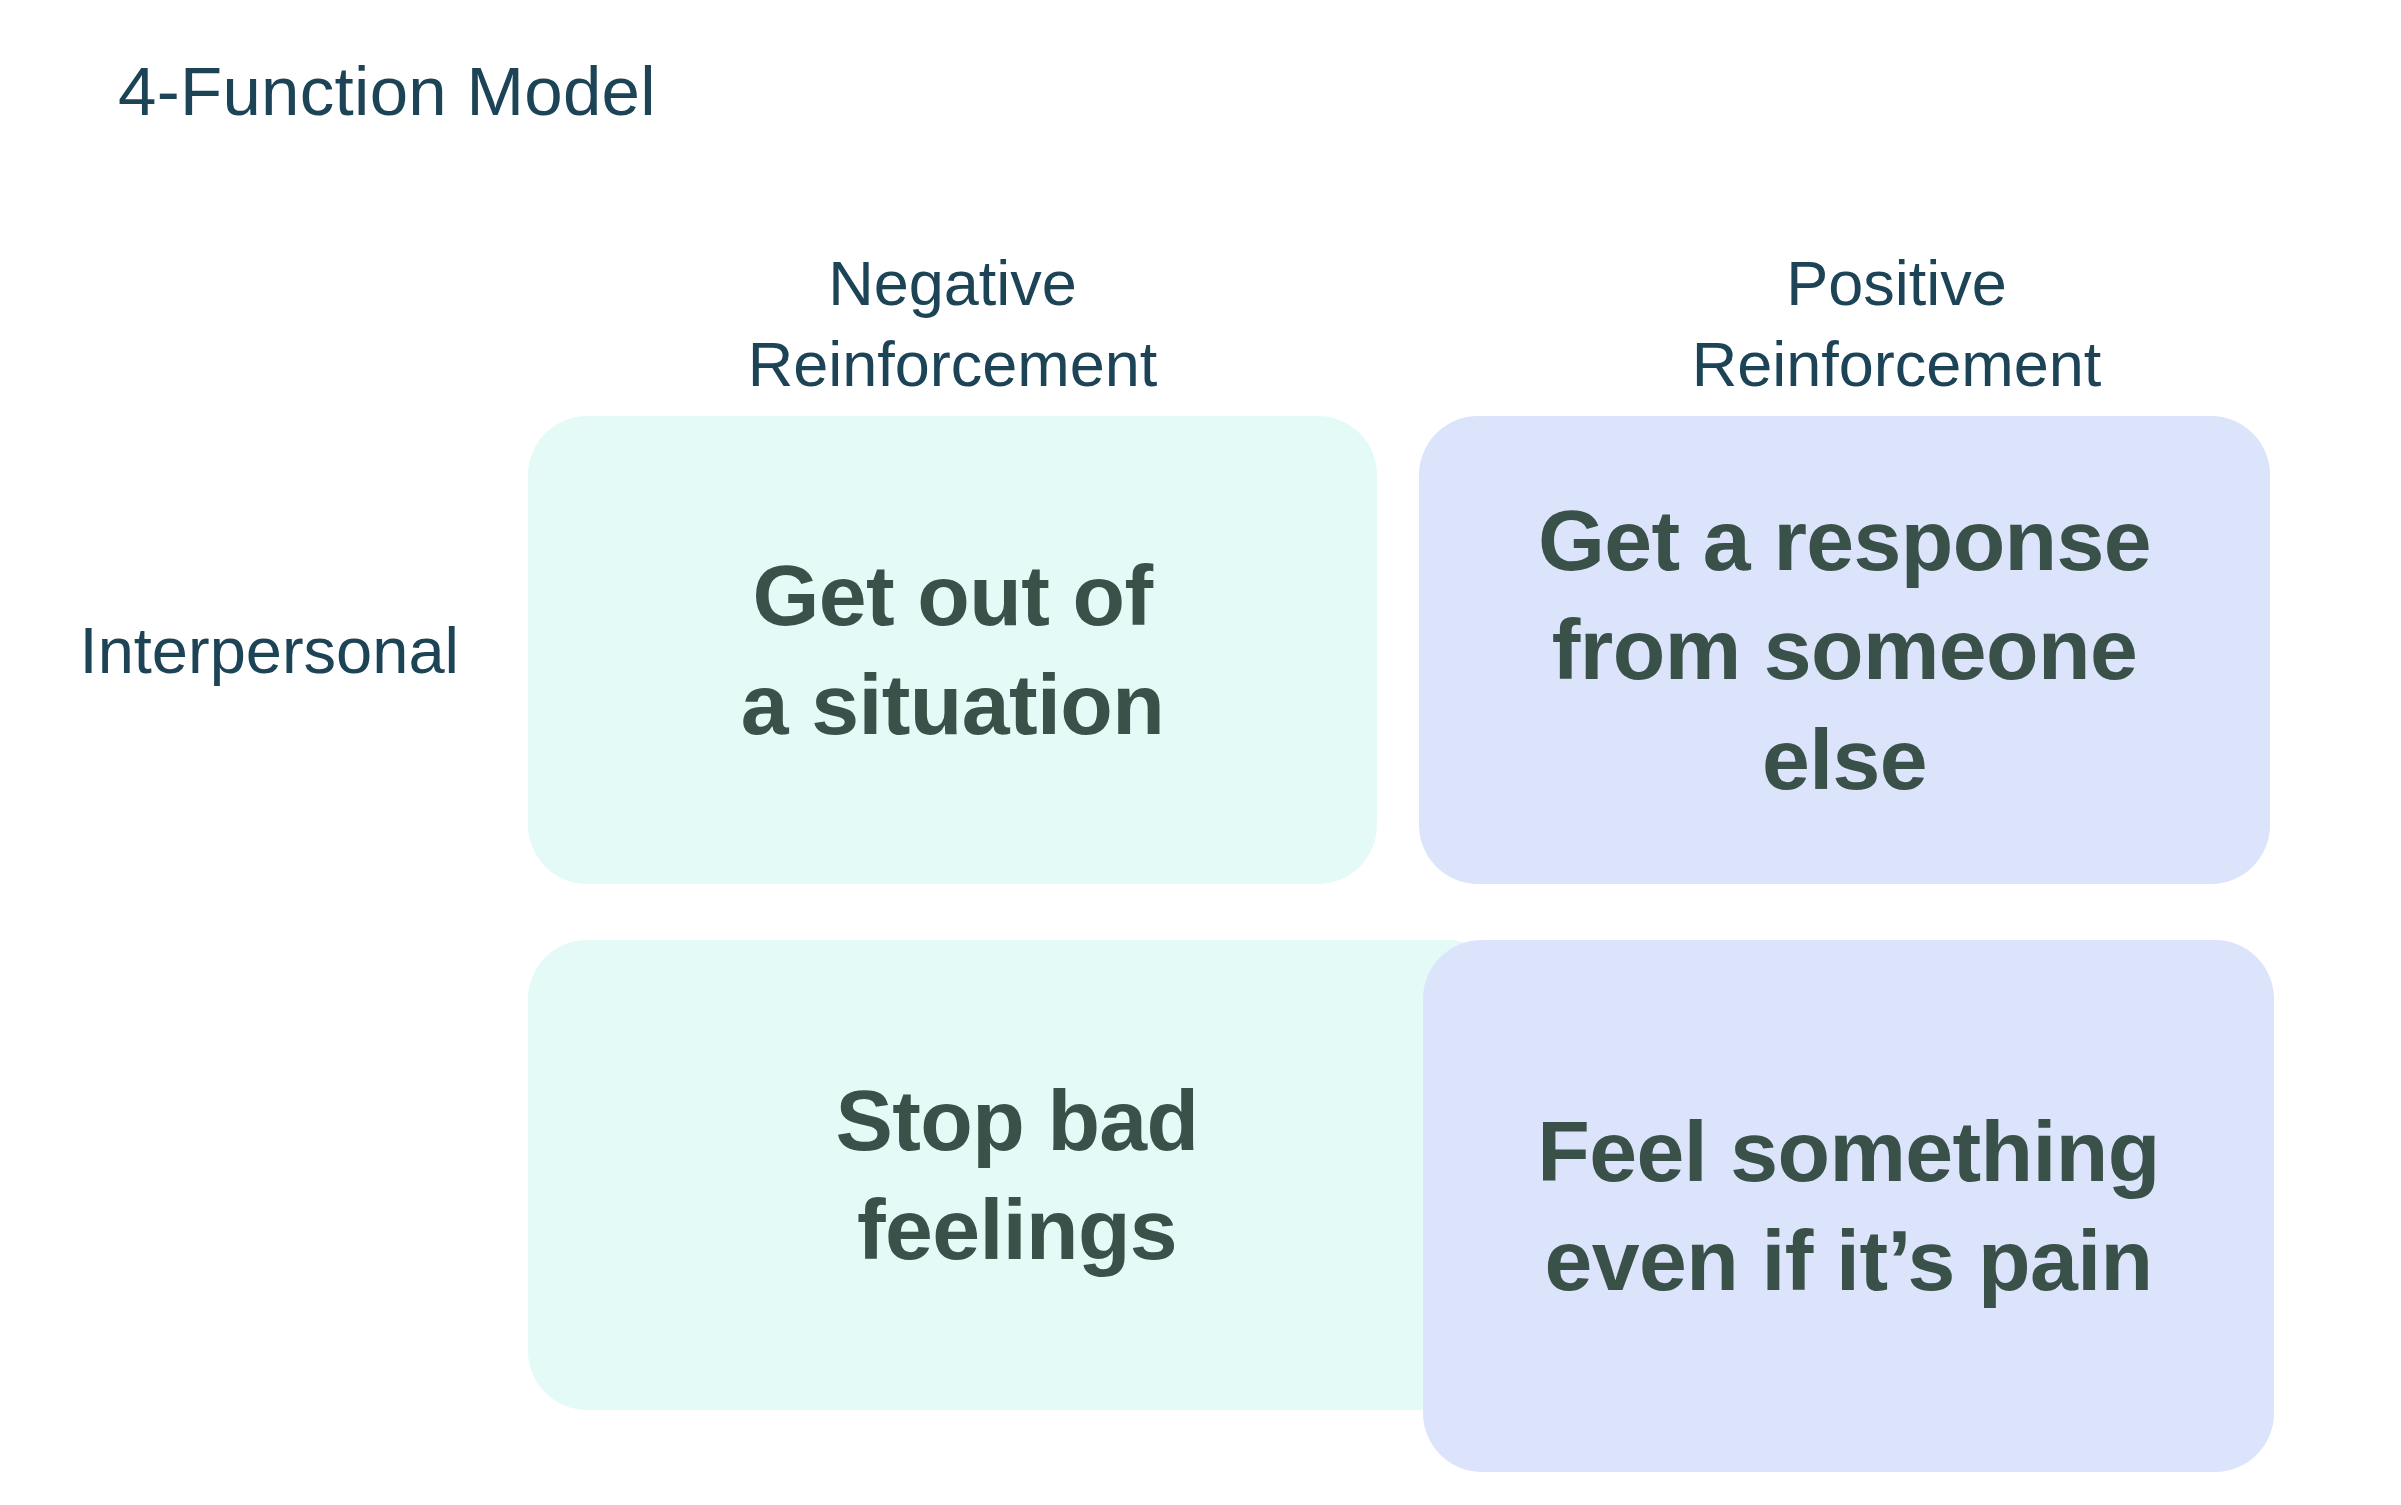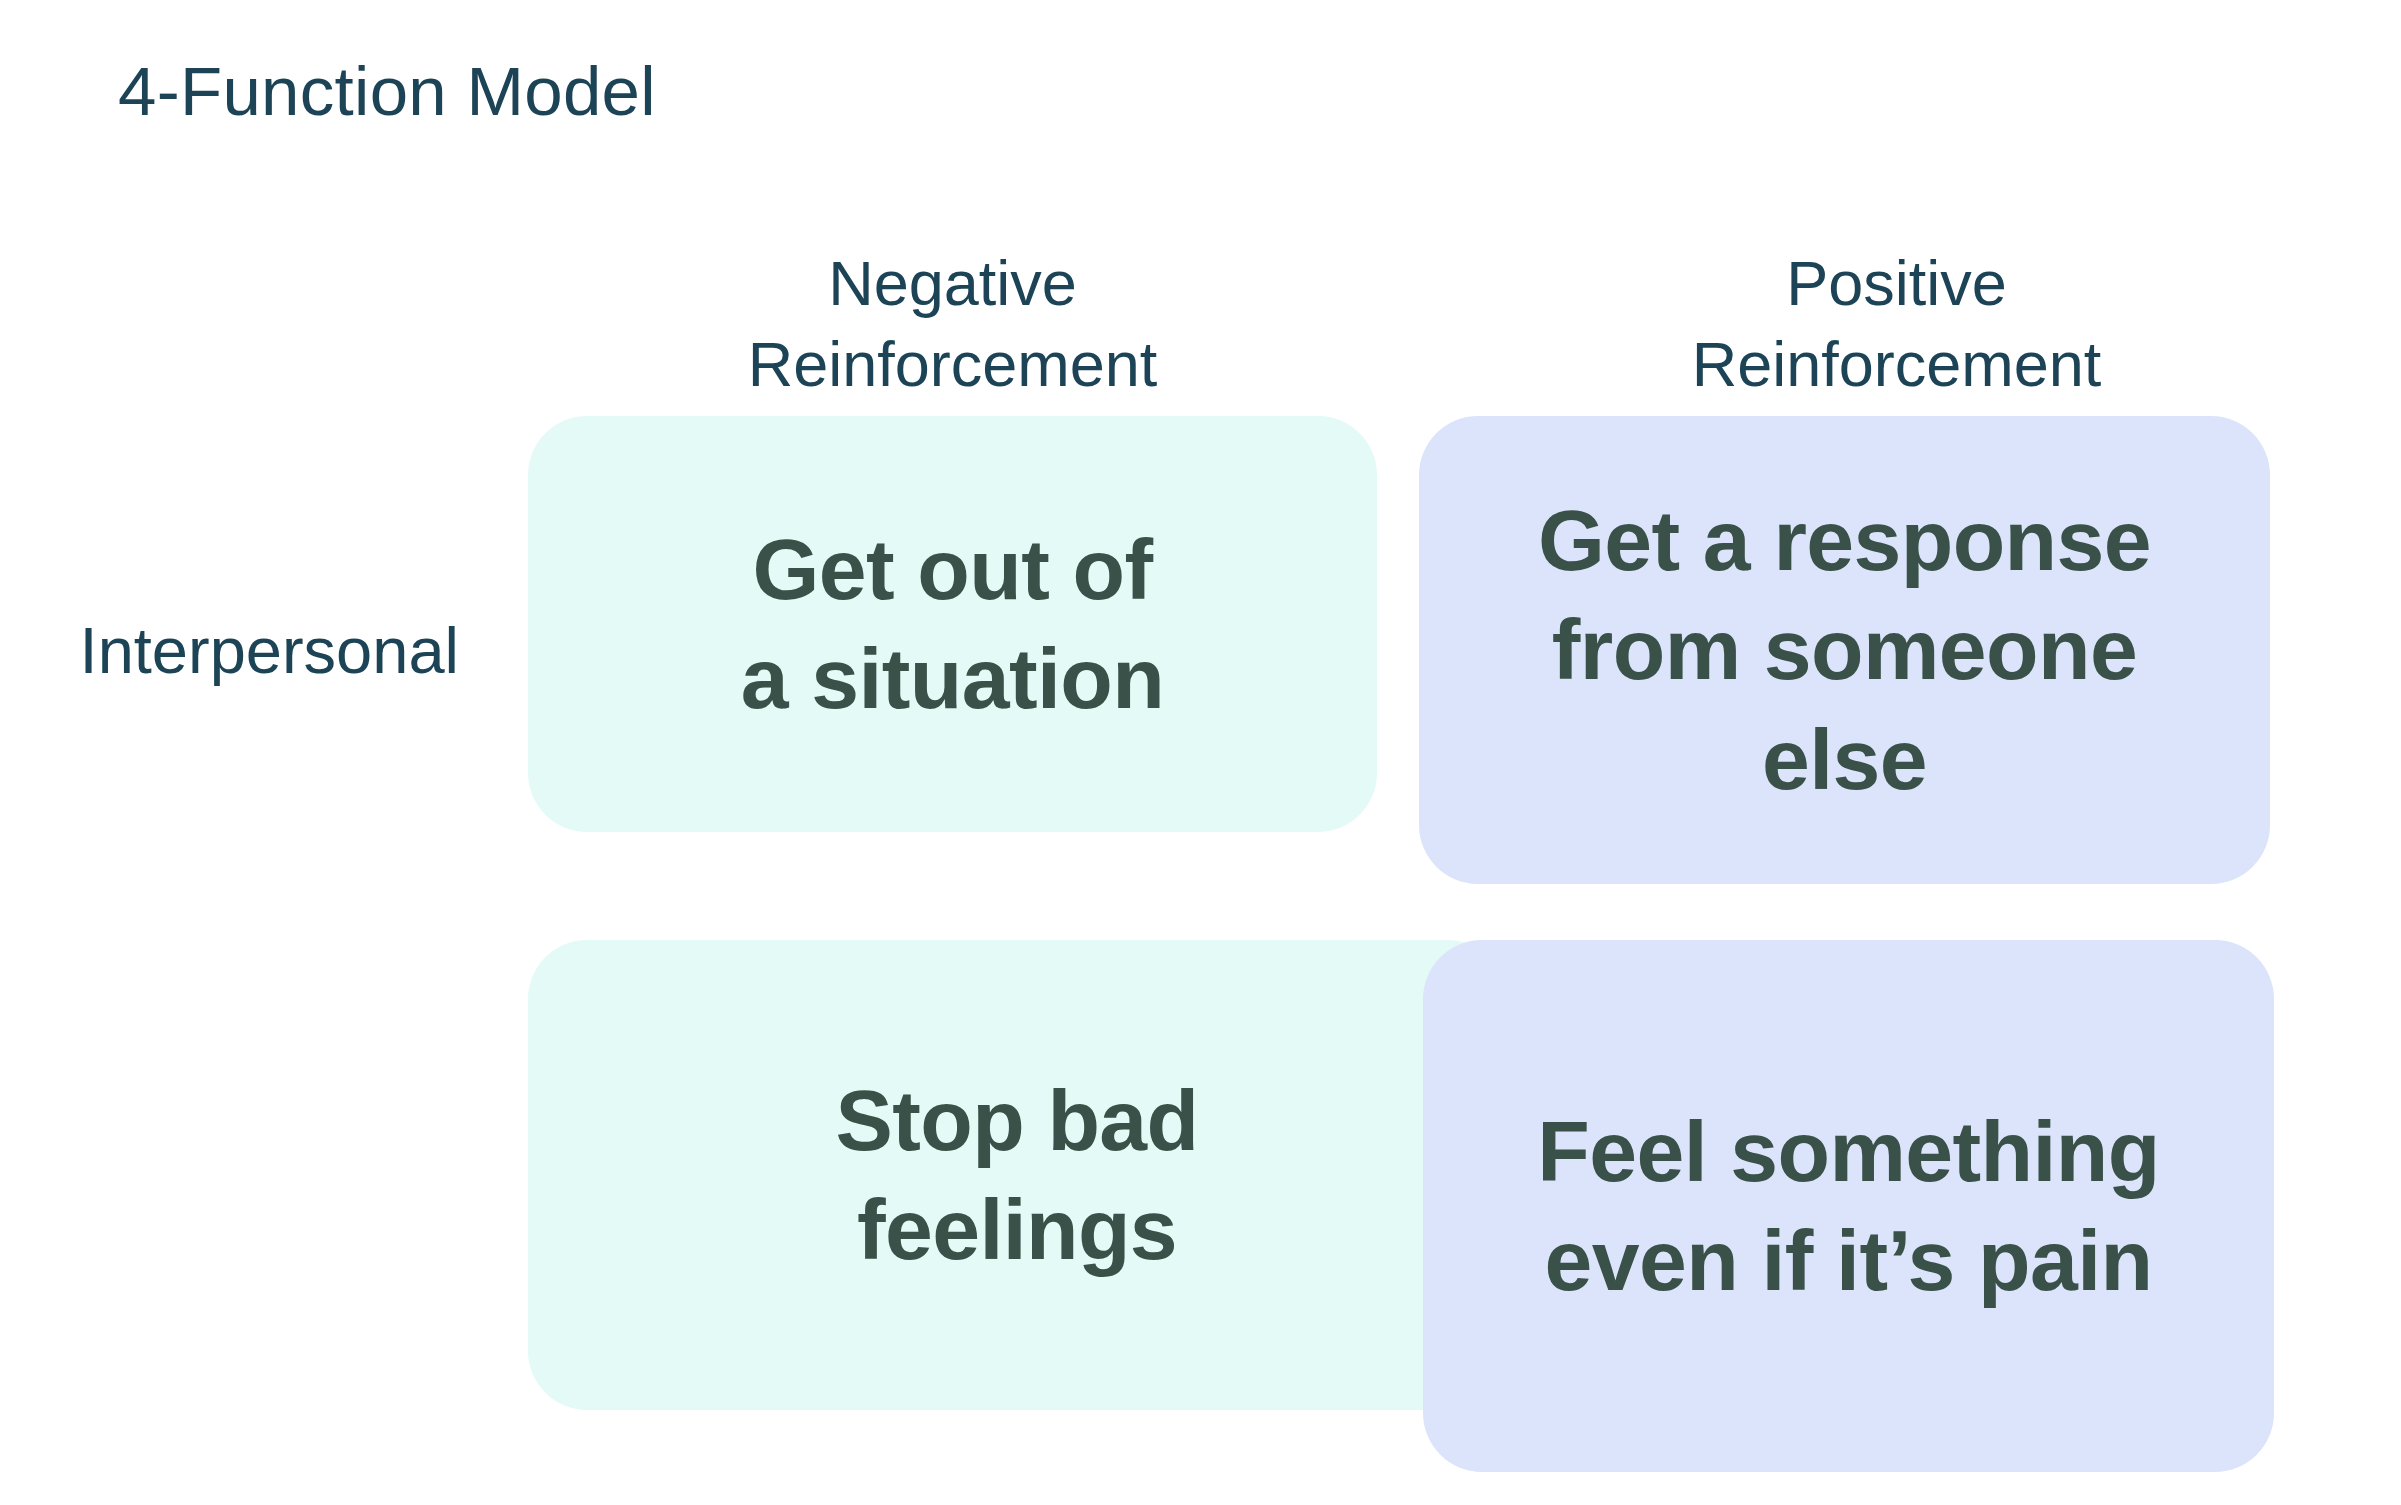--- a/index.html
+++ b/index.html
@@ -62,21 +62,21 @@
   .cell {
     position: absolute;
     border-radius: 59px;
     display: flex;
     align-items: center;
     justify-content: center;
     text-align: center;
   }
   .cell.neg { background: var(--negative-bg); }
   .cell.pos { background: var(--positive-bg); }
-  .cell.c-tl { left: 512px;  top: 400px;  width: 849px; height: 416px; }
+  .cell.c-tl { left: 512px;  top: 400px;  width: 849px; height: 468px; }
   .cell.c-tr { left: 1403px; top: 400px;  width: 851px; height: 468px; }
   .cell.c-bl { left: 512px;  top: 924px; width: 978px; height: 470px; }
   .cell.c-br { left: 1407px; top: 924px; width: 851px; height: 532px; }
   .cell-text {
     font-size: 86px;
     font-weight: 700;
     line-height: 1.27;
     color: var(--cell-text);
     white-space: pre-line;
     letter-spacing: -0.6px;

